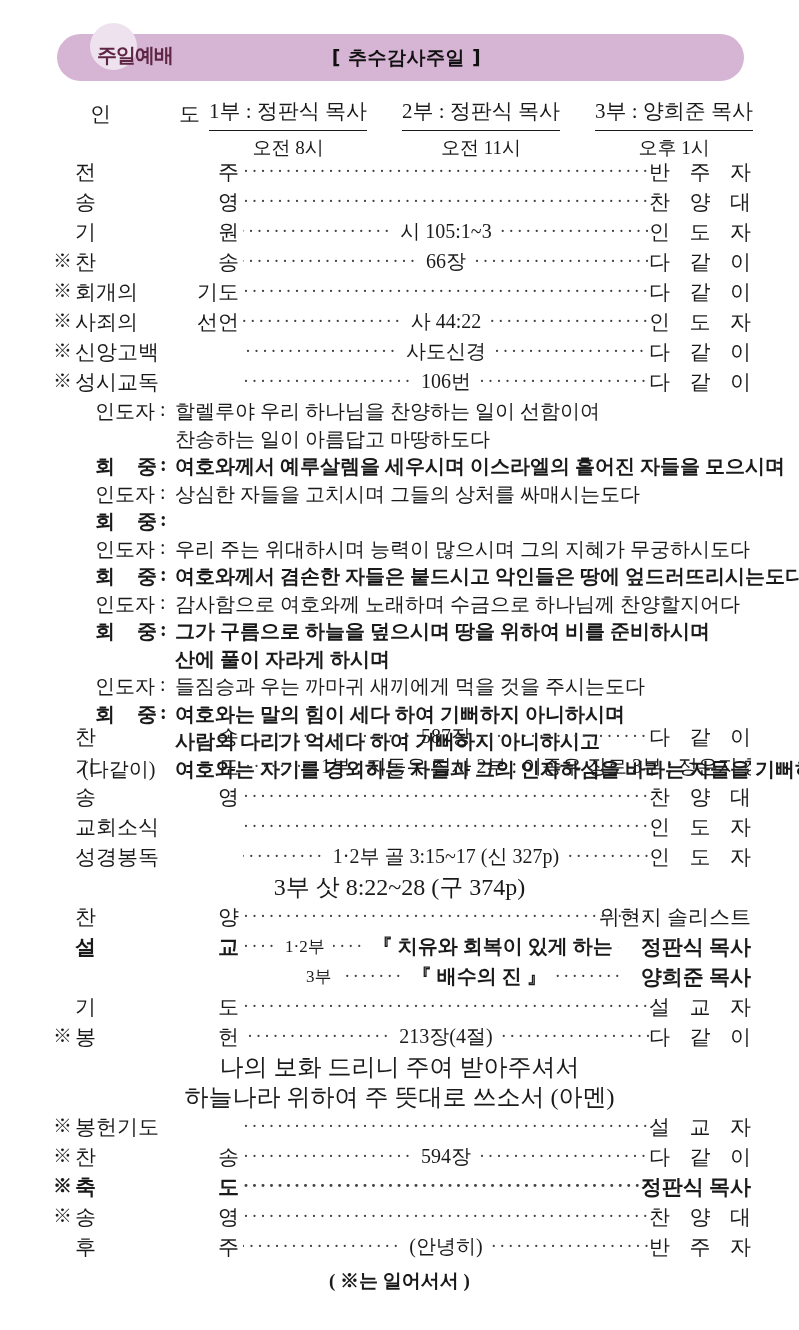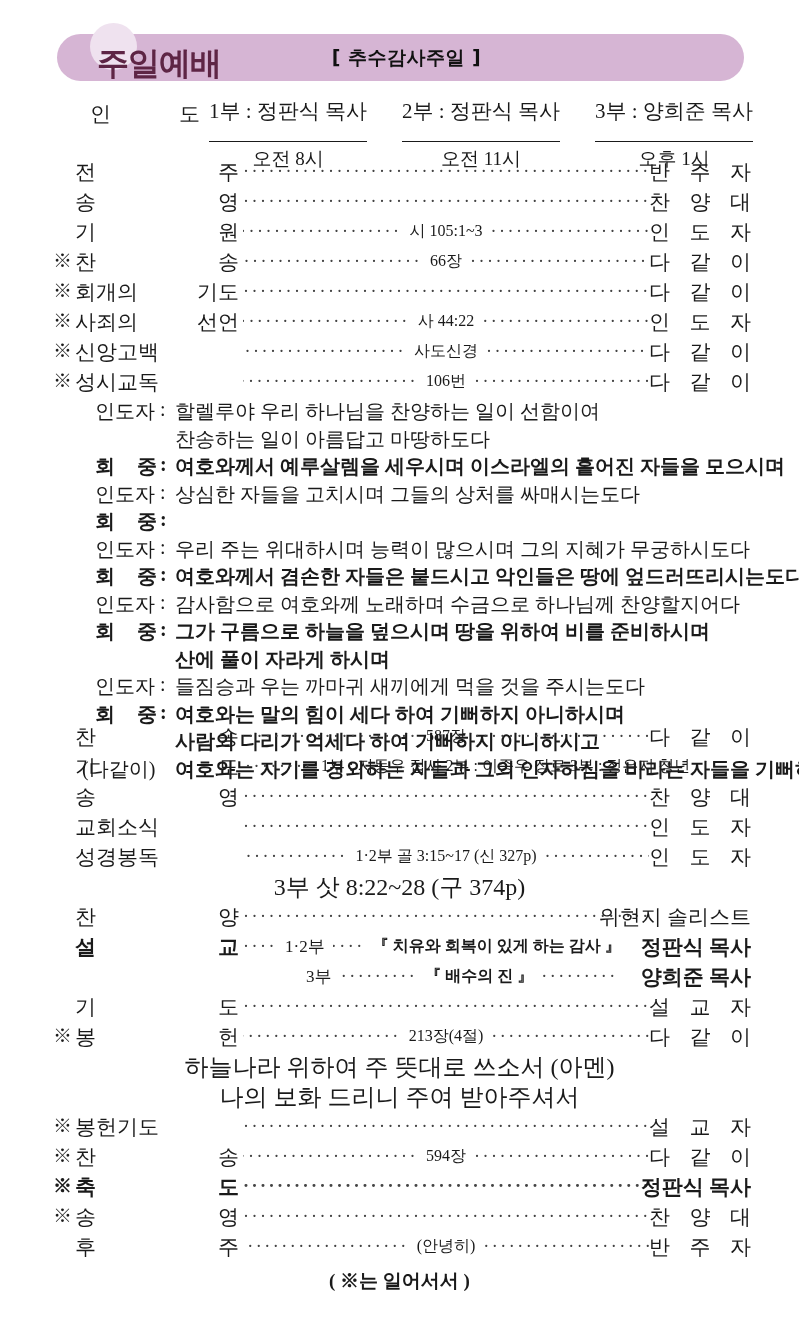--- a/index.html
+++ b/index.html
@@ -33,21 +33,21 @@
     width: 47px;
     height: 47px;
     border-radius: 50%;
     background: #efe2ef;
   }
   .banner-title {
     position: absolute;
     left: 40px;
     top: 8px;
     font-family: "DejaVu Sans", sans-serif;
-    font-size: 32px;
+    font-size: 20px;
     font-weight: bold;
     color: #5e2545;
     letter-spacing: -1px;
     white-space: nowrap;
   }
   .banner-subtitle {
     position: absolute;
     left: 12px;
     right: 0;
     top: 11px;
@@ -78,21 +78,21 @@
   }
   .service-col {
     position: absolute;
     top: 0;
     text-align: center;
     font-size: 21px;
   }
   .service-col .name {
     display: inline-block;
     border-bottom: 1.6px solid #1a1a1a;
-    padding-bottom: 16px;
+    padding-bottom: 5px;
     white-space: nowrap;
   }
   .service-col .time {
     display: block;
     margin-top: 4px;
     font-size: 19px;
     white-space: nowrap;
   }
   .service-col.s1 { left: 192px; width: 168px; }
   .service-col.s2 { left: 385px; width: 168px; }
@@ -143,21 +143,21 @@
     white-space: nowrap;
     letter-spacing: 2.5px;
     color: #444;
     font-size: 18px;
     line-height: 1;
   }
   .dots .mid {
     flex: 0 0 auto;
     padding: 0 8px;
     color: #1a1a1a;
-    font-size: 16px;
+    font-size: 20px;
   }
   .row.bold .dots .mid { font-weight: bold; }
   .dots .lead.r { text-align: right; direction: rtl; }
 
   .who {
     position: absolute;
     right: 48px;
     top: 2px;
     width: 102px;
     text-align: justify;
@@ -474,22 +474,22 @@
     <div class="row">
       <span class="mark">※</span>
       <span class="item">봉 헌</span>
       <span class="dots">
         <span class="lead r">················································································</span>
         <span class="mid">213장(4절)</span>
         <span class="lead">················································································</span>
       </span>
       <span class="who">다 같 이</span>
     </div>
+    <div class="cont">나의 보화 드리니 주여 받아주셔서</div>
     <div class="cont">하늘나라 위하여 주 뜻대로 쓰소서 (아멘)</div>
-    <div class="cont">나의 보화 드리니 주여 받아주셔서</div>
     <div class="row">
       <span class="mark">※</span>
       <span class="item">봉헌기도</span>
       <span class="dots">
         <span class="lead">························································································································</span>
       </span>
       <span class="who">설 교 자</span>
     </div>
     <div class="row">
       <span class="mark">※</span>

